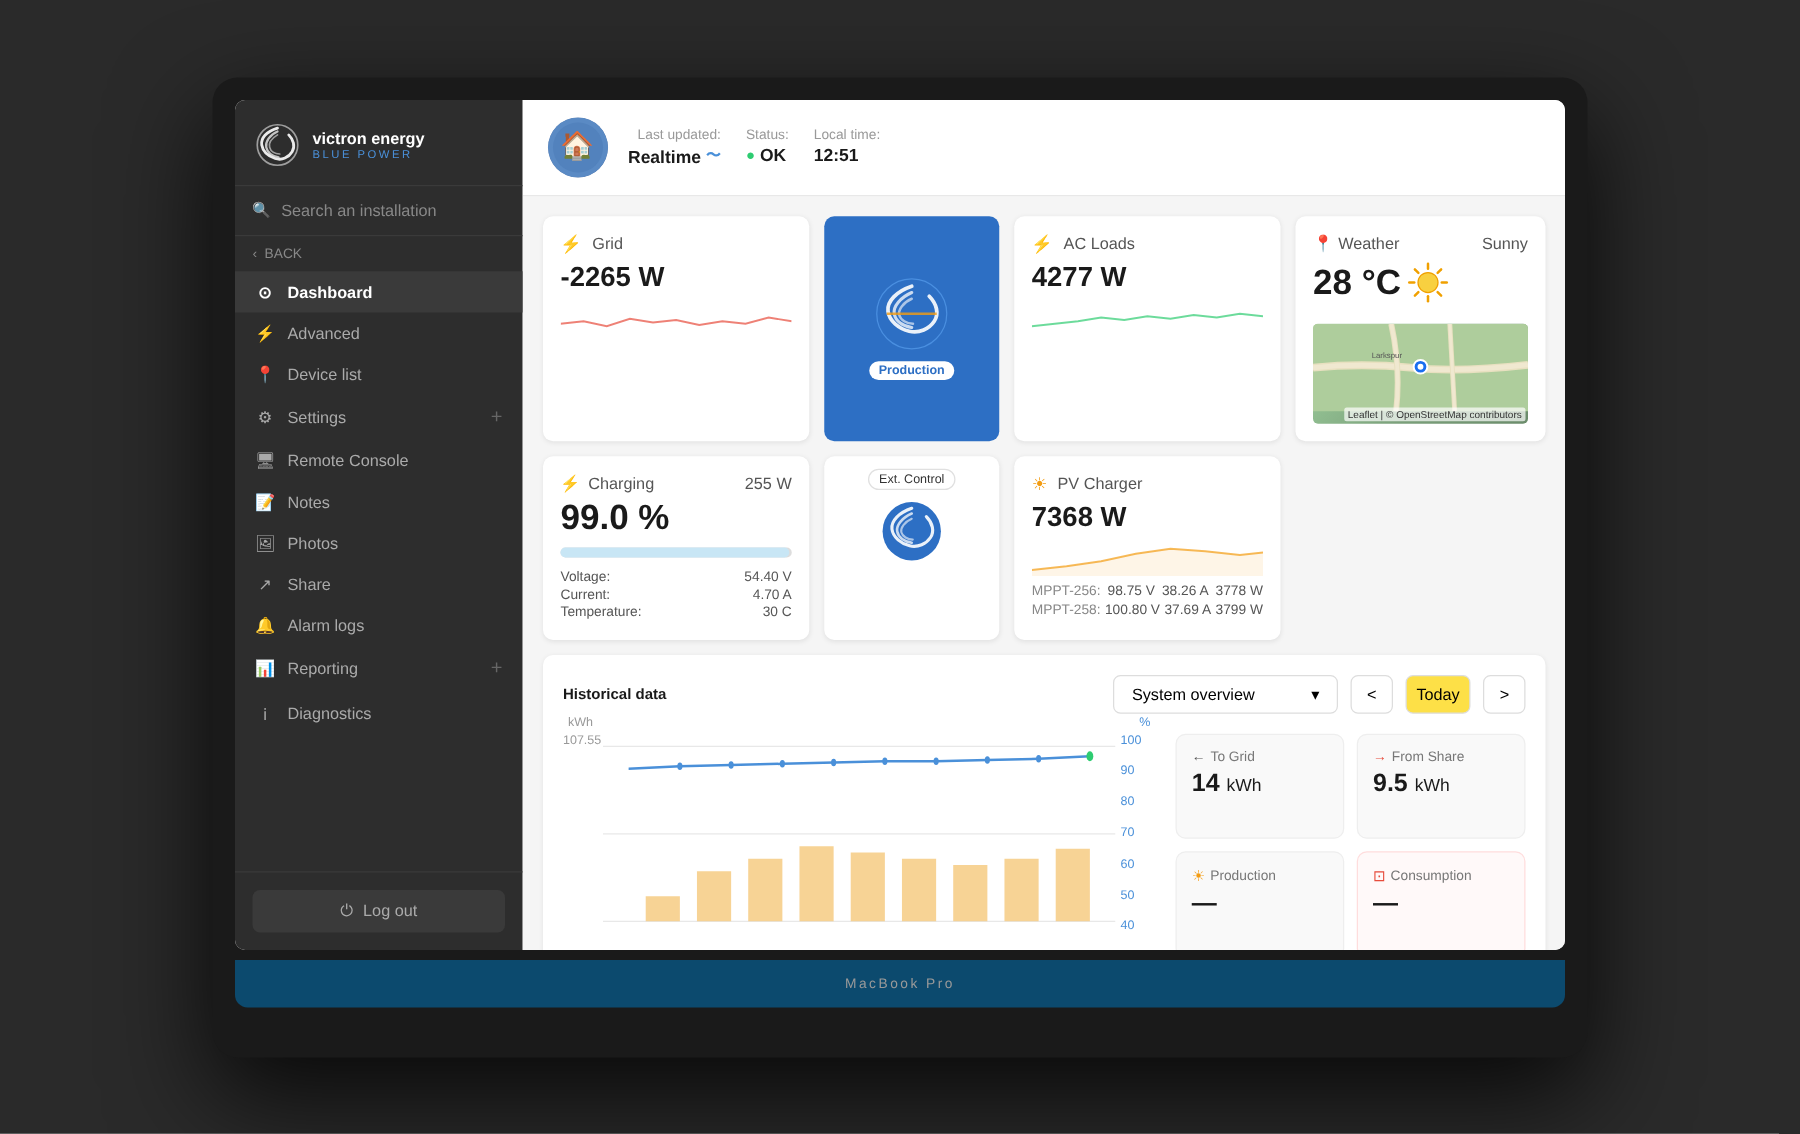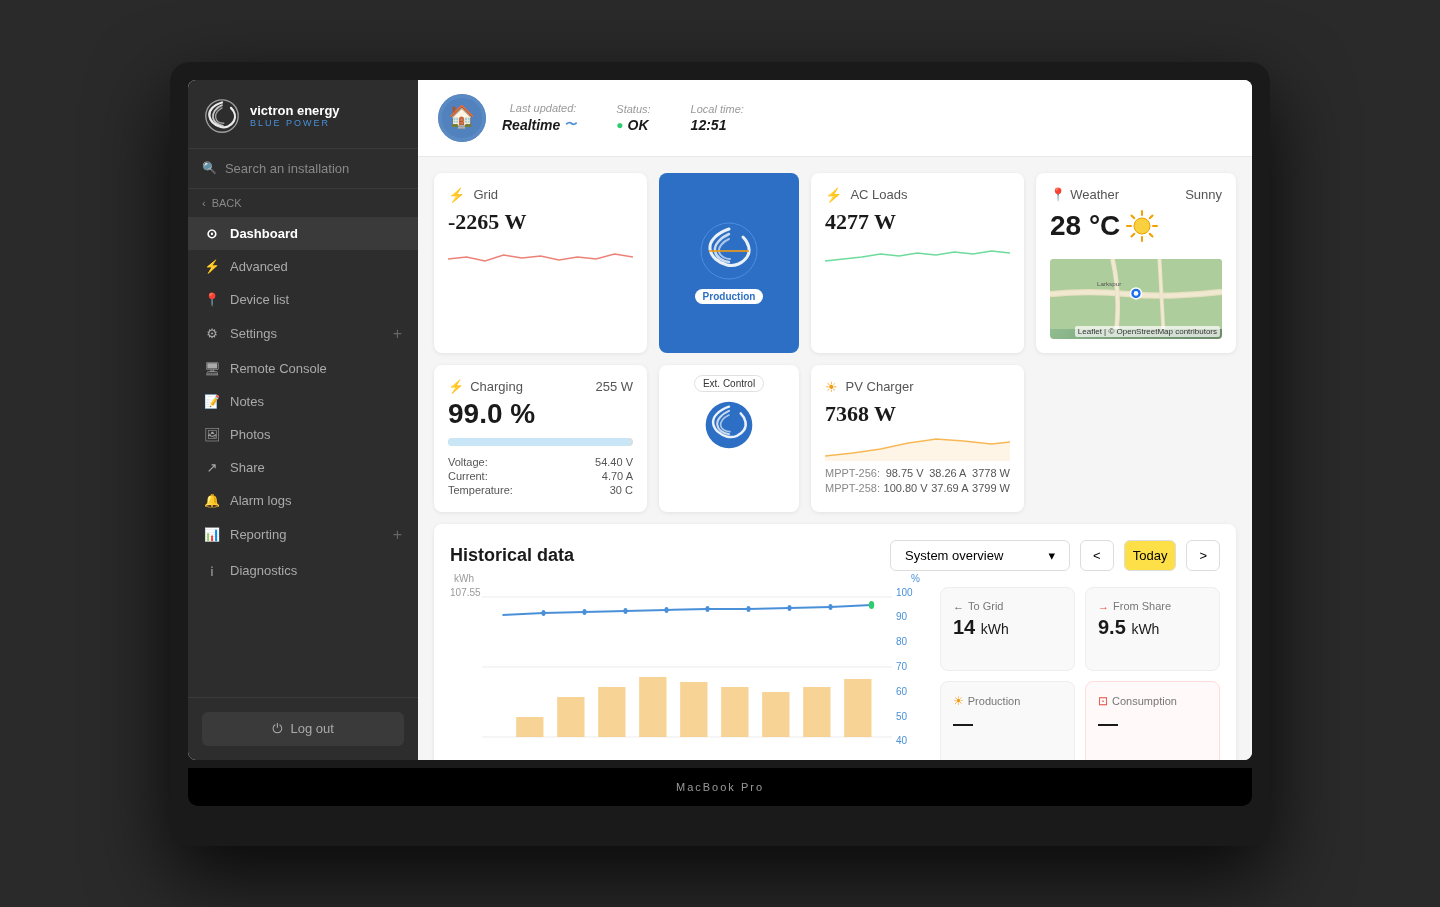--- a/index.html
+++ b/index.html
@@ -23,21 +23,21 @@
     .laptop-screen {
       background: #fff;
       border-radius: 8px;
       overflow: hidden;
       display: flex;
       height: 680px;
     }
     .laptop-bottom {
       margin-top: 8px;
       height: 38px;
-      background: #000000;
+      background: #0c4a6e;
       border-radius: 0 0 10px 10px;
       display: flex;
       align-items: center;
       justify-content: center;
     }
     .laptop-label {
       color: #999;
       font-size: 11px;
       letter-spacing: 2px;
     }
@@ -169,23 +169,22 @@
       color: #1a1a1a;
     }
     .hide-details {
       color: #4a90d9;
       font-size: 13px;
       cursor: pointer;
       text-decoration: none;
     }
     .header-meta {
       display: flex;
-      gap: 40px;
-      align-items: center;
-      font-style: italic;
+      gap: 20px;
+      align-items: flex-start;
     }
     .meta-group { text-align: right; }
     .meta-label { font-size: 11px; color: #999; margin-bottom: 2px; }
     .meta-value { font-size: 14px; font-weight: 600; color: #1a1a1a; display: flex; align-items: center; gap: 4px; }
     .status-ok { color: #2ecc71; font-size: 12px; }
     .realtime-wave { color: #4a90d9; font-size: 12px; }
     
     .dashboard-content {
       padding: 16px;
       flex: 1;
@@ -197,21 +196,21 @@
       box-shadow: 0 1px 4px rgba(0,0,0,0.08);
     }
     .panel-header {
       display: flex;
       align-items: center;
       gap: 8px;
       margin-bottom: 6px;
     }
     .panel-icon { font-size: 14px; }
     .panel-title { font-size: 13px; color: #555; }
-    .panel-value { font-size: 22px; font-weight: 700; color: #1a1a1a; margin-bottom: 4px; font-family: Liberation Serif, serif; }
+    .panel-value { font-size: 22px; font-weight: 700; color: #1a1a1a; margin-bottom: 4px; }
     .mini-chart {
       height: 30px;
       position: relative;
       overflow: hidden;
     }
     .mini-chart svg { width: 100%; height: 100%; }
     
     .converter-card {
       background: #2d6fc4;
       border-radius: 8px;
@@ -323,21 +322,21 @@
       border-radius: 8px;
       padding: 16px;
       box-shadow: 0 1px 4px rgba(0,0,0,0.08);
     }
     .hist-header {
       display: flex;
       align-items: center;
       justify-content: space-between;
       margin-bottom: 16px;
     }
-    .hist-title { font-size: 18px; font-weight: 700; color: #1a1a1a; }
+    .hist-title { font-size: 12px; font-weight: 700; color: #1a1a1a; }
     .hist-controls { display: flex; align-items: center; gap: 10px; }
     .dropdown-btn {
       background: #fff;
       border: 1px solid #ddd;
       border-radius: 6px;
       padding: 7px 14px;
       font-size: 13px;
       cursor: pointer;
       display: flex;
       align-items: center;

